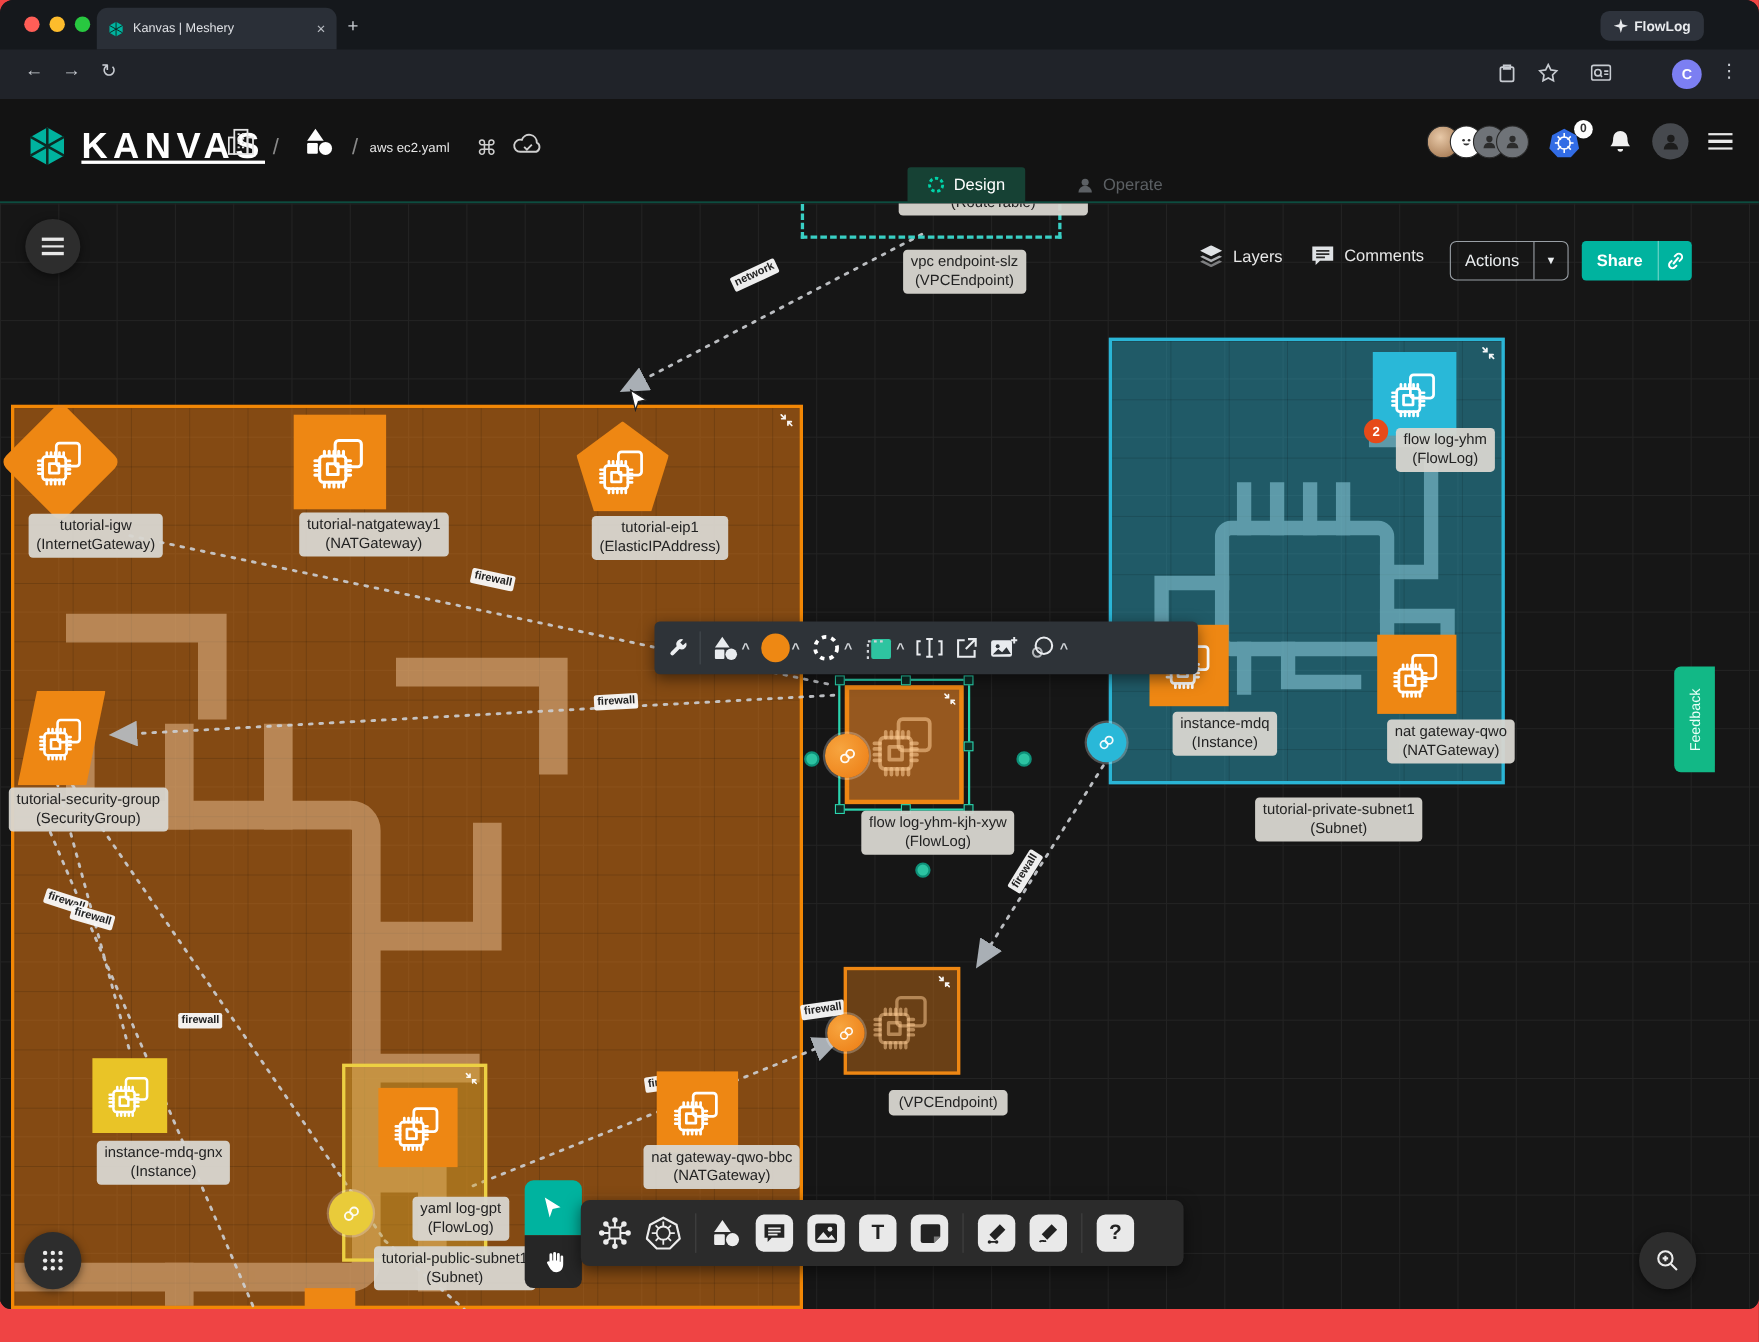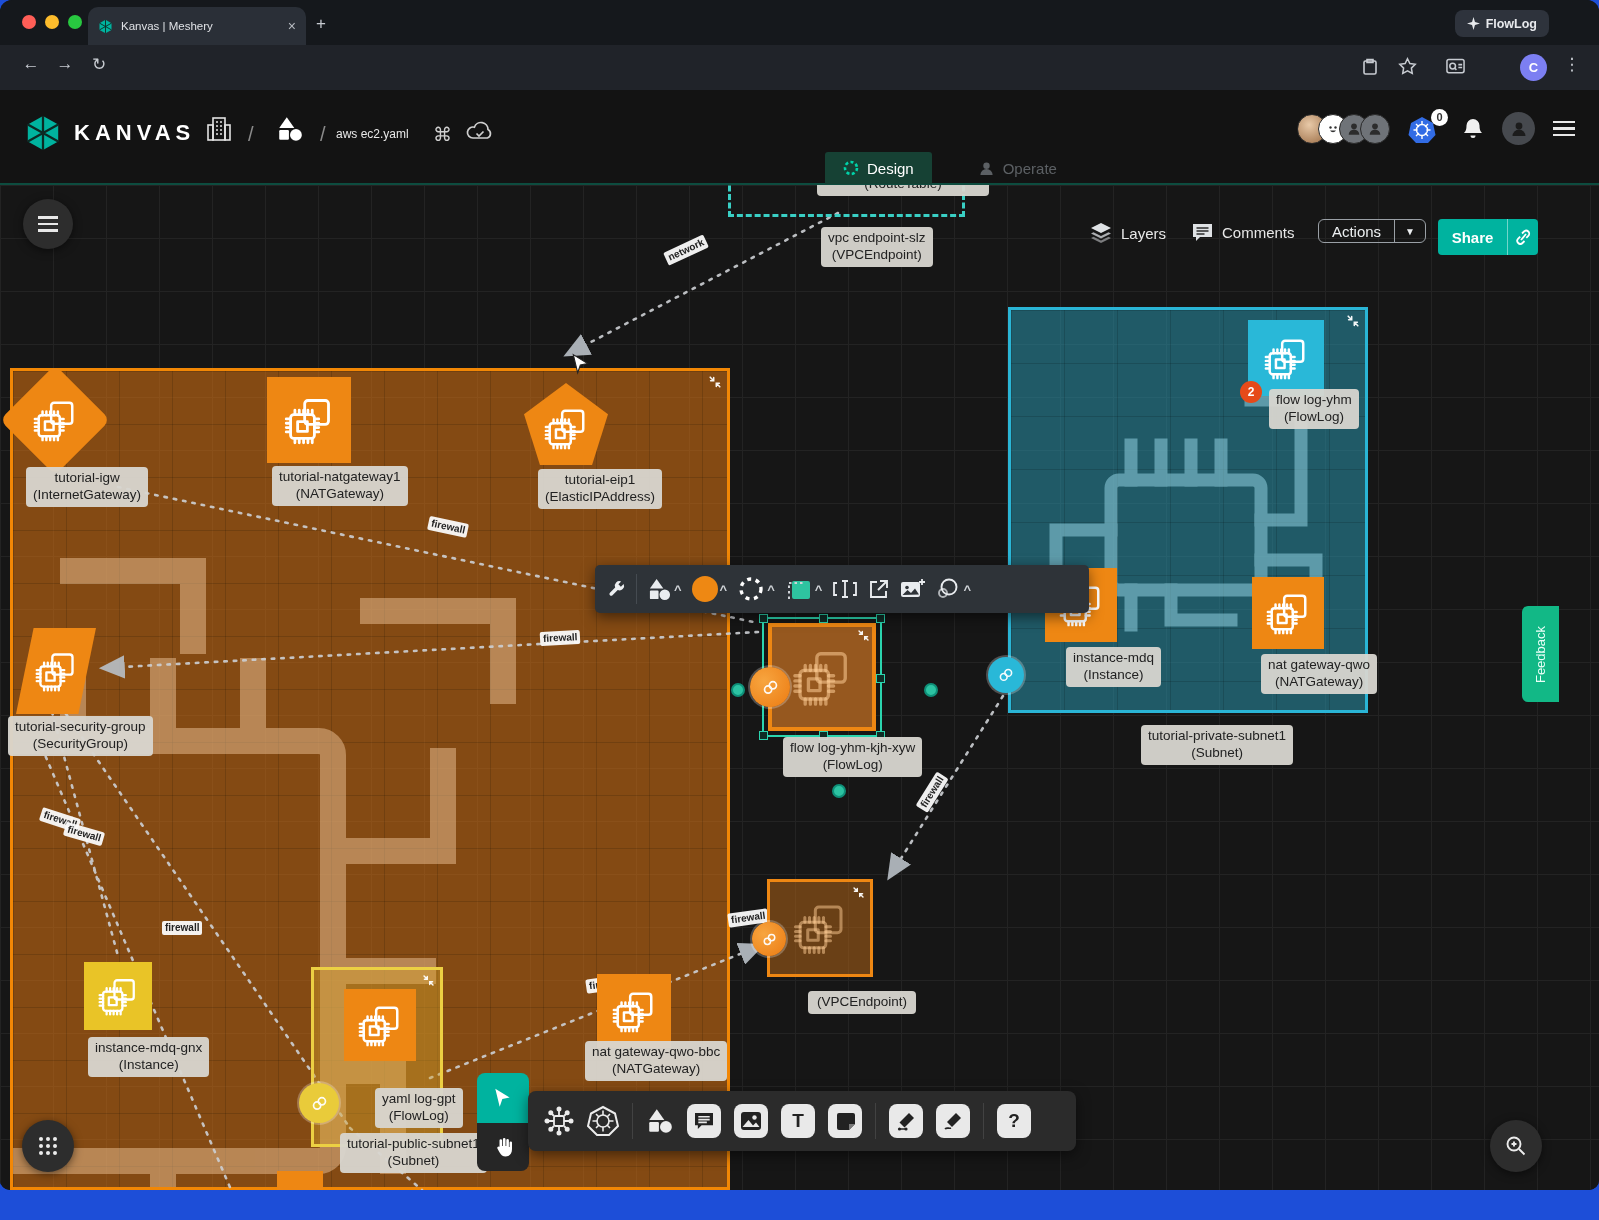--- a/index.html
+++ b/index.html
@@ -1,18 +1,18 @@
 <!DOCTYPE html>
 <html><head>
 <meta charset="utf-8">
 <style>
   html,body{margin:0;padding:0;background:#050505;}
   *{box-sizing:border-box;}
   body{font-family:"Liberation Sans",sans-serif;-webkit-font-smoothing:antialiased;}
-  #stage{position:relative;width:1599px;height:1220px;background:#1d4ed8;overflow:hidden;}
+  #stage{position:relative;width:1599px;height:1220px;background:#ef4444;overflow:hidden;}
   #window{position:absolute;left:0;top:0;width:1599px;height:1190px;background:#17191d;
           border-radius:12px 12px 10px 10px;overflow:hidden;}
   .abs{position:absolute;}
   
   #titlebar{position:absolute;left:0;top:0;width:100%;height:45px;background:#15181c;}
   .tl{position:absolute;top:15px;width:14px;height:14px;border-radius:50%;}
   #tab{position:absolute;left:88px;top:7px;width:218px;height:38px;background:#2a2f37;
        border-radius:10px 10px 0 0;display:flex;align-items:center;padding:0 10px;gap:8px;}
   #tab .title{color:#dfe1e5;font-size:11.5px;flex:1;white-space:nowrap;overflow:hidden;}
   #tab .close{color:#b7bbc1;font-size:14px;}
@@ -24,21 +24,21 @@
   #urlbar{position:absolute;left:122px;top:6px;width:1236px;height:33px;background:#2b303a;
           border-radius:17px;display:flex;align-items:center;padding:0 14px;gap:10px;}
   #urlbar .url{color:#e8eaed;font-size:13px;white-space:nowrap;overflow:hidden;}
   .chromeicon{color:#c7cbd1;}
   #avatarC{position:absolute;right:52px;top:9px;width:27px;height:27px;border-radius:50%;background:#7c7ff2;
            color:#fff;font-size:13px;font-weight:bold;display:flex;align-items:center;justify-content:center;}
   
   #appheader{position:absolute;left:0;top:90px;width:100%;height:95px;background:#131313;
              border-bottom:2px solid #0d4c3f;}
   #brand{position:absolute;left:24px;top:24px;display:flex;align-items:center;gap:12px;}
-  #brand .word{color:#fff;font-size:22px;font-weight:bold;letter-spacing:5px;}
+  #brand .word{color:#fff;font-size:33px;font-weight:bold;letter-spacing:5px;text-decoration:underline;}
   .crumb{position:absolute;top:33px;color:#e8e8e8;}
   #modebar{position:absolute;left:825px;top:62px;display:flex;height:32px;gap:28px;}
   #tab-design{background:#164134;color:#fff;display:flex;align-items:center;gap:8px;padding:0 18px;
               font-size:15px;border-radius:3px 3px 0 0;}
   #tab-operate{color:#5c6064;display:flex;align-items:center;gap:8px;padding:0 18px;font-size:15px;}
   #hdr-right{position:absolute;right:24px;top:22px;display:flex;align-items:center;gap:18px;}
   .avstack{display:flex;}
   .av{width:30px;height:30px;border-radius:50%;border:1.5px solid #2a2a2a;margin-left:-9px;
       display:flex;align-items:center;justify-content:center;}
   
@@ -77,21 +77,21 @@
   .tile{width:34px;height:34px;background:#e9e9e9;border-radius:8px;color:#222;display:flex;align-items:center;
     justify-content:center;font-weight:bold;}
   #cursorbtn{position:absolute;left:477px;top:888px;width:52px;height:50px;background:#00b39f;border-radius:8px 8px 0 0;
     display:flex;align-items:center;justify-content:center;}
   #handbtn{position:absolute;left:477px;top:938px;width:52px;height:48px;background:#262626;border-radius:0 0 8px 8px;
     display:flex;align-items:center;justify-content:center;}
   .roundbtn{position:absolute;width:52px;height:52px;border-radius:50%;background:#2d2d2d;display:flex;
     align-items:center;justify-content:center;box-shadow:0 2px 8px rgba(0,0,0,.5);}
   
   .actitem{position:absolute;display:flex;align-items:center;gap:9px;color:#e8e8e8;font-size:15px;}
-  #actions-btn{position:absolute;left:1318px;top:34px;width:108px;height:24px;border:1px solid #9aa0a6;
+  #actions-btn{position:absolute;left:1318px;top:34px;width:108px;height:36px;border:1px solid #9aa0a6;
     border-radius:6px;display:flex;align-items:center;color:#eceff1;font-size:15px;}
   #share-btn{position:absolute;left:1438px;top:34px;width:100px;height:36px;background:#00b39f;border-radius:4px;
     display:flex;align-items:center;color:#fff;font-size:15px;font-weight:bold;}
   #feedback{position:absolute;left:1522px;top:421px;width:37px;height:96px;background:#12b886;
     border-radius:6px 0 0 6px;display:flex;align-items:center;justify-content:center;}
   #feedback span{transform:rotate(-90deg);color:#eafff8;font-size:13px;white-space:nowrap;display:block;}
   .badge{position:absolute;width:22px;height:22px;border-radius:50%;background:#e64a19;color:#fff;font-size:12px;
     font-weight:bold;display:flex;align-items:center;justify-content:center;}
   svg{display:block;}
 </style>

